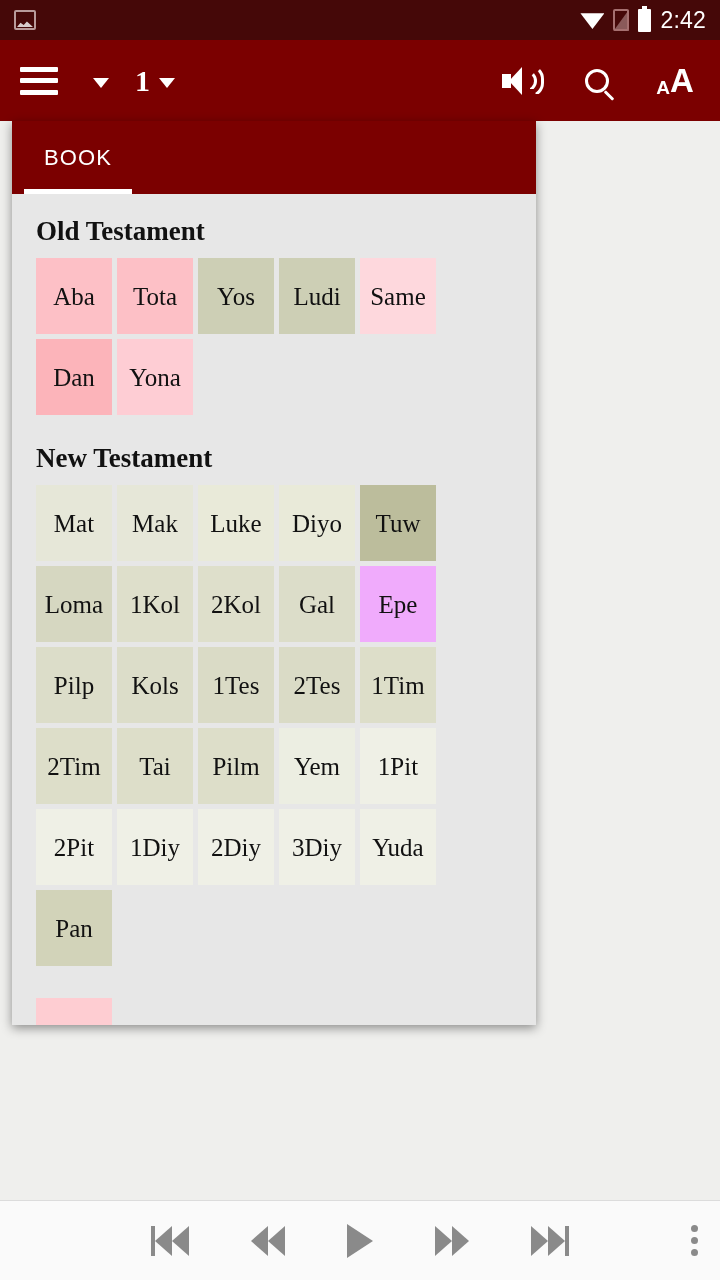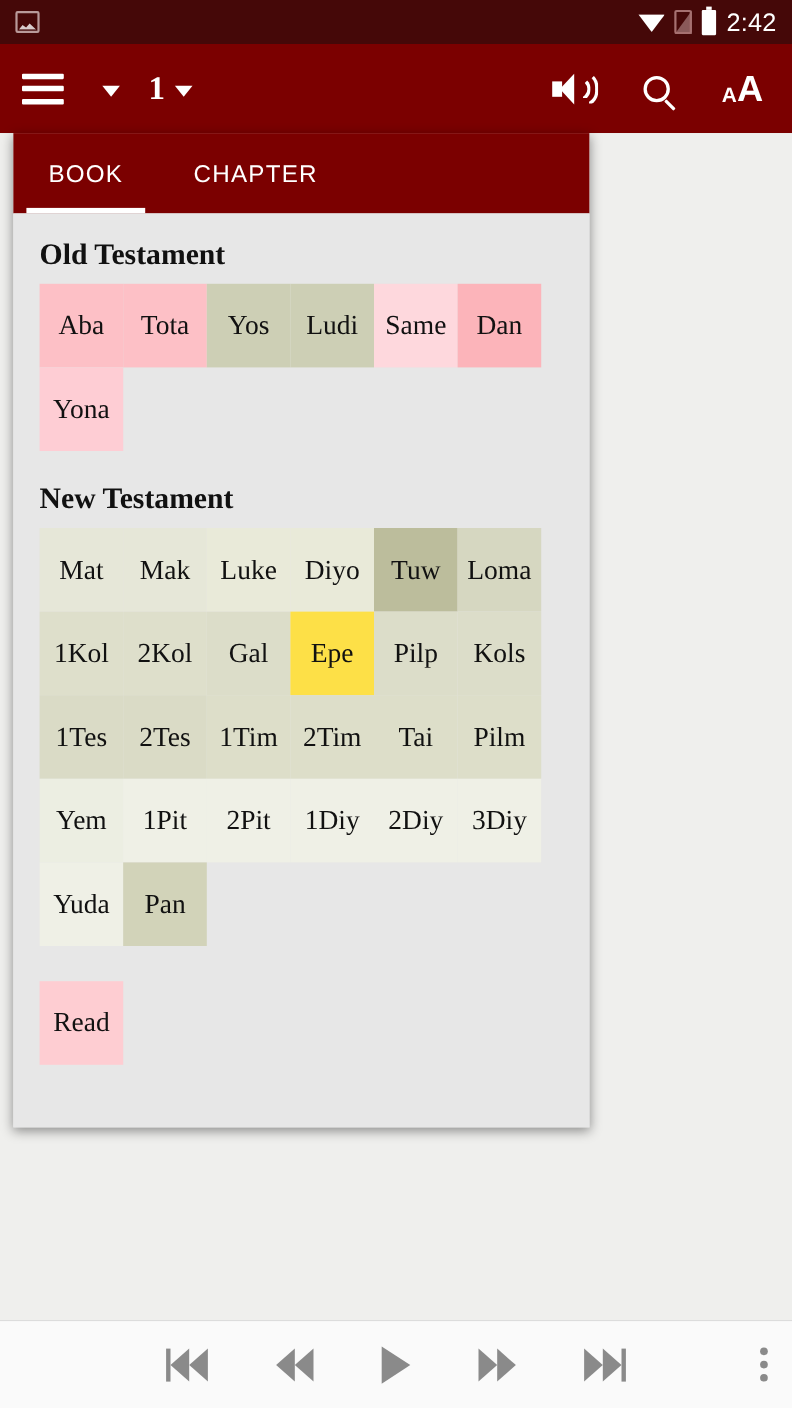--- a/index.html
+++ b/index.html
@@ -130,21 +130,21 @@
   }
   .panel-body {
     flex:1 1 auto; overflow:hidden; background:#e7e7e7; position:relative;
     padding: 0 0 0 0;
   }
   .section-title {
     font-family:"Liberation Serif", serif; font-weight:700; font-size:27px;
     color:#111; padding: 22px 0 0 24px;
   }
   .grid {
-    display:flex; flex-wrap:wrap; padding: 11px 0 0 24px; width:500px;
+    display:flex; flex-wrap:wrap; gap:5px; padding: 11px 0 0 24px; width:500px;
   }
   .tile {
     width:76px; height:76px; display:flex; align-items:center; justify-content:center;
     font-family:"Liberation Serif", serif; font-size:25px; color:#111; cursor:pointer;
     line-height:1;
   }
   .readbtn-wrap { padding: 32px 0 0 24px; }
   .readbtn {
     width:76px; height:76px; display:flex; align-items:center; justify-content:center;
     background:#fecdd2; font-family:"Liberation Serif", serif; font-size:25px; color:#111; cursor:pointer;
@@ -235,21 +235,20 @@
       <div class="vline ind"><span>Yehosepat natuna Yolama,</span></div>
       <div class="vline ind"><span>Yolama natuna Usaiya,</span></div>
       <div class="vline" style="margin-left: -14px;"><span class="vnum">9</span><span>Usaiya natuna Yotami,</span></div>
       <div class="vline ind"><span>Yotami natuna Ehasi,</span></div>
     </div>
 
   <div class="panel">
 
     <div class="panel-tabs">
       <div class="ptab t1">BOOK</div>
-      <div class="ptab t2">CHAPTER</div>
       <div class="tab-underline"></div>
     </div>
 
     <div class="panel-body">
 
       <div class="section-title">Old Testament</div>
       <div class="grid" id="ot-grid">
           <div class="tile" style="background: rgb(253, 192, 198);">Aba</div>
           <div class="tile" style="background: rgb(253, 192, 198);">Tota</div>
           <div class="tile" style="background: rgb(205, 207, 181);">Yos</div>
@@ -263,21 +262,21 @@
       <div class="grid" id="nt-grid">
           <div class="tile" style="background: rgb(230, 231, 216);">Mat</div>
           <div class="tile" style="background: rgb(230, 231, 216);">Mak</div>
           <div class="tile" style="background: rgb(233, 234, 217);">Luke</div>
           <div class="tile" style="background: rgb(233, 234, 217);">Diyo</div>
           <div class="tile" style="background: rgb(188, 189, 156);">Tuw</div>
           <div class="tile" style="background: rgb(214, 215, 193);">Loma</div>
           <div class="tile" style="background: rgb(222, 223, 203);">1Kol</div>
           <div class="tile" style="background: rgb(222, 223, 203);">2Kol</div>
           <div class="tile" style="background: rgb(220, 221, 201);">Gal</div>
-          <div class="tile" style="background: #fde047;">Epe</div>
+          <div class="tile" style="background: #f0abfc;">Epe</div>
           <div class="tile" style="background: rgb(220, 221, 201);">Pilp</div>
           <div class="tile" style="background: rgb(220, 221, 201);">Kols</div>
           <div class="tile" style="background: rgb(218, 219, 198);">1Tes</div>
           <div class="tile" style="background: rgb(218, 219, 198);">2Tes</div>
           <div class="tile" style="background: rgb(221, 222, 201);">1Tim</div>
           <div class="tile" style="background: rgb(221, 222, 201);">2Tim</div>
           <div class="tile" style="background: rgb(221, 222, 201);">Tai</div>
           <div class="tile" style="background: rgb(221, 222, 201);">Pilm</div>
           <div class="tile" style="background: rgb(236, 238, 226);">Yem</div>
           <div class="tile" style="background: rgb(239, 240, 230);">1Pit</div>

